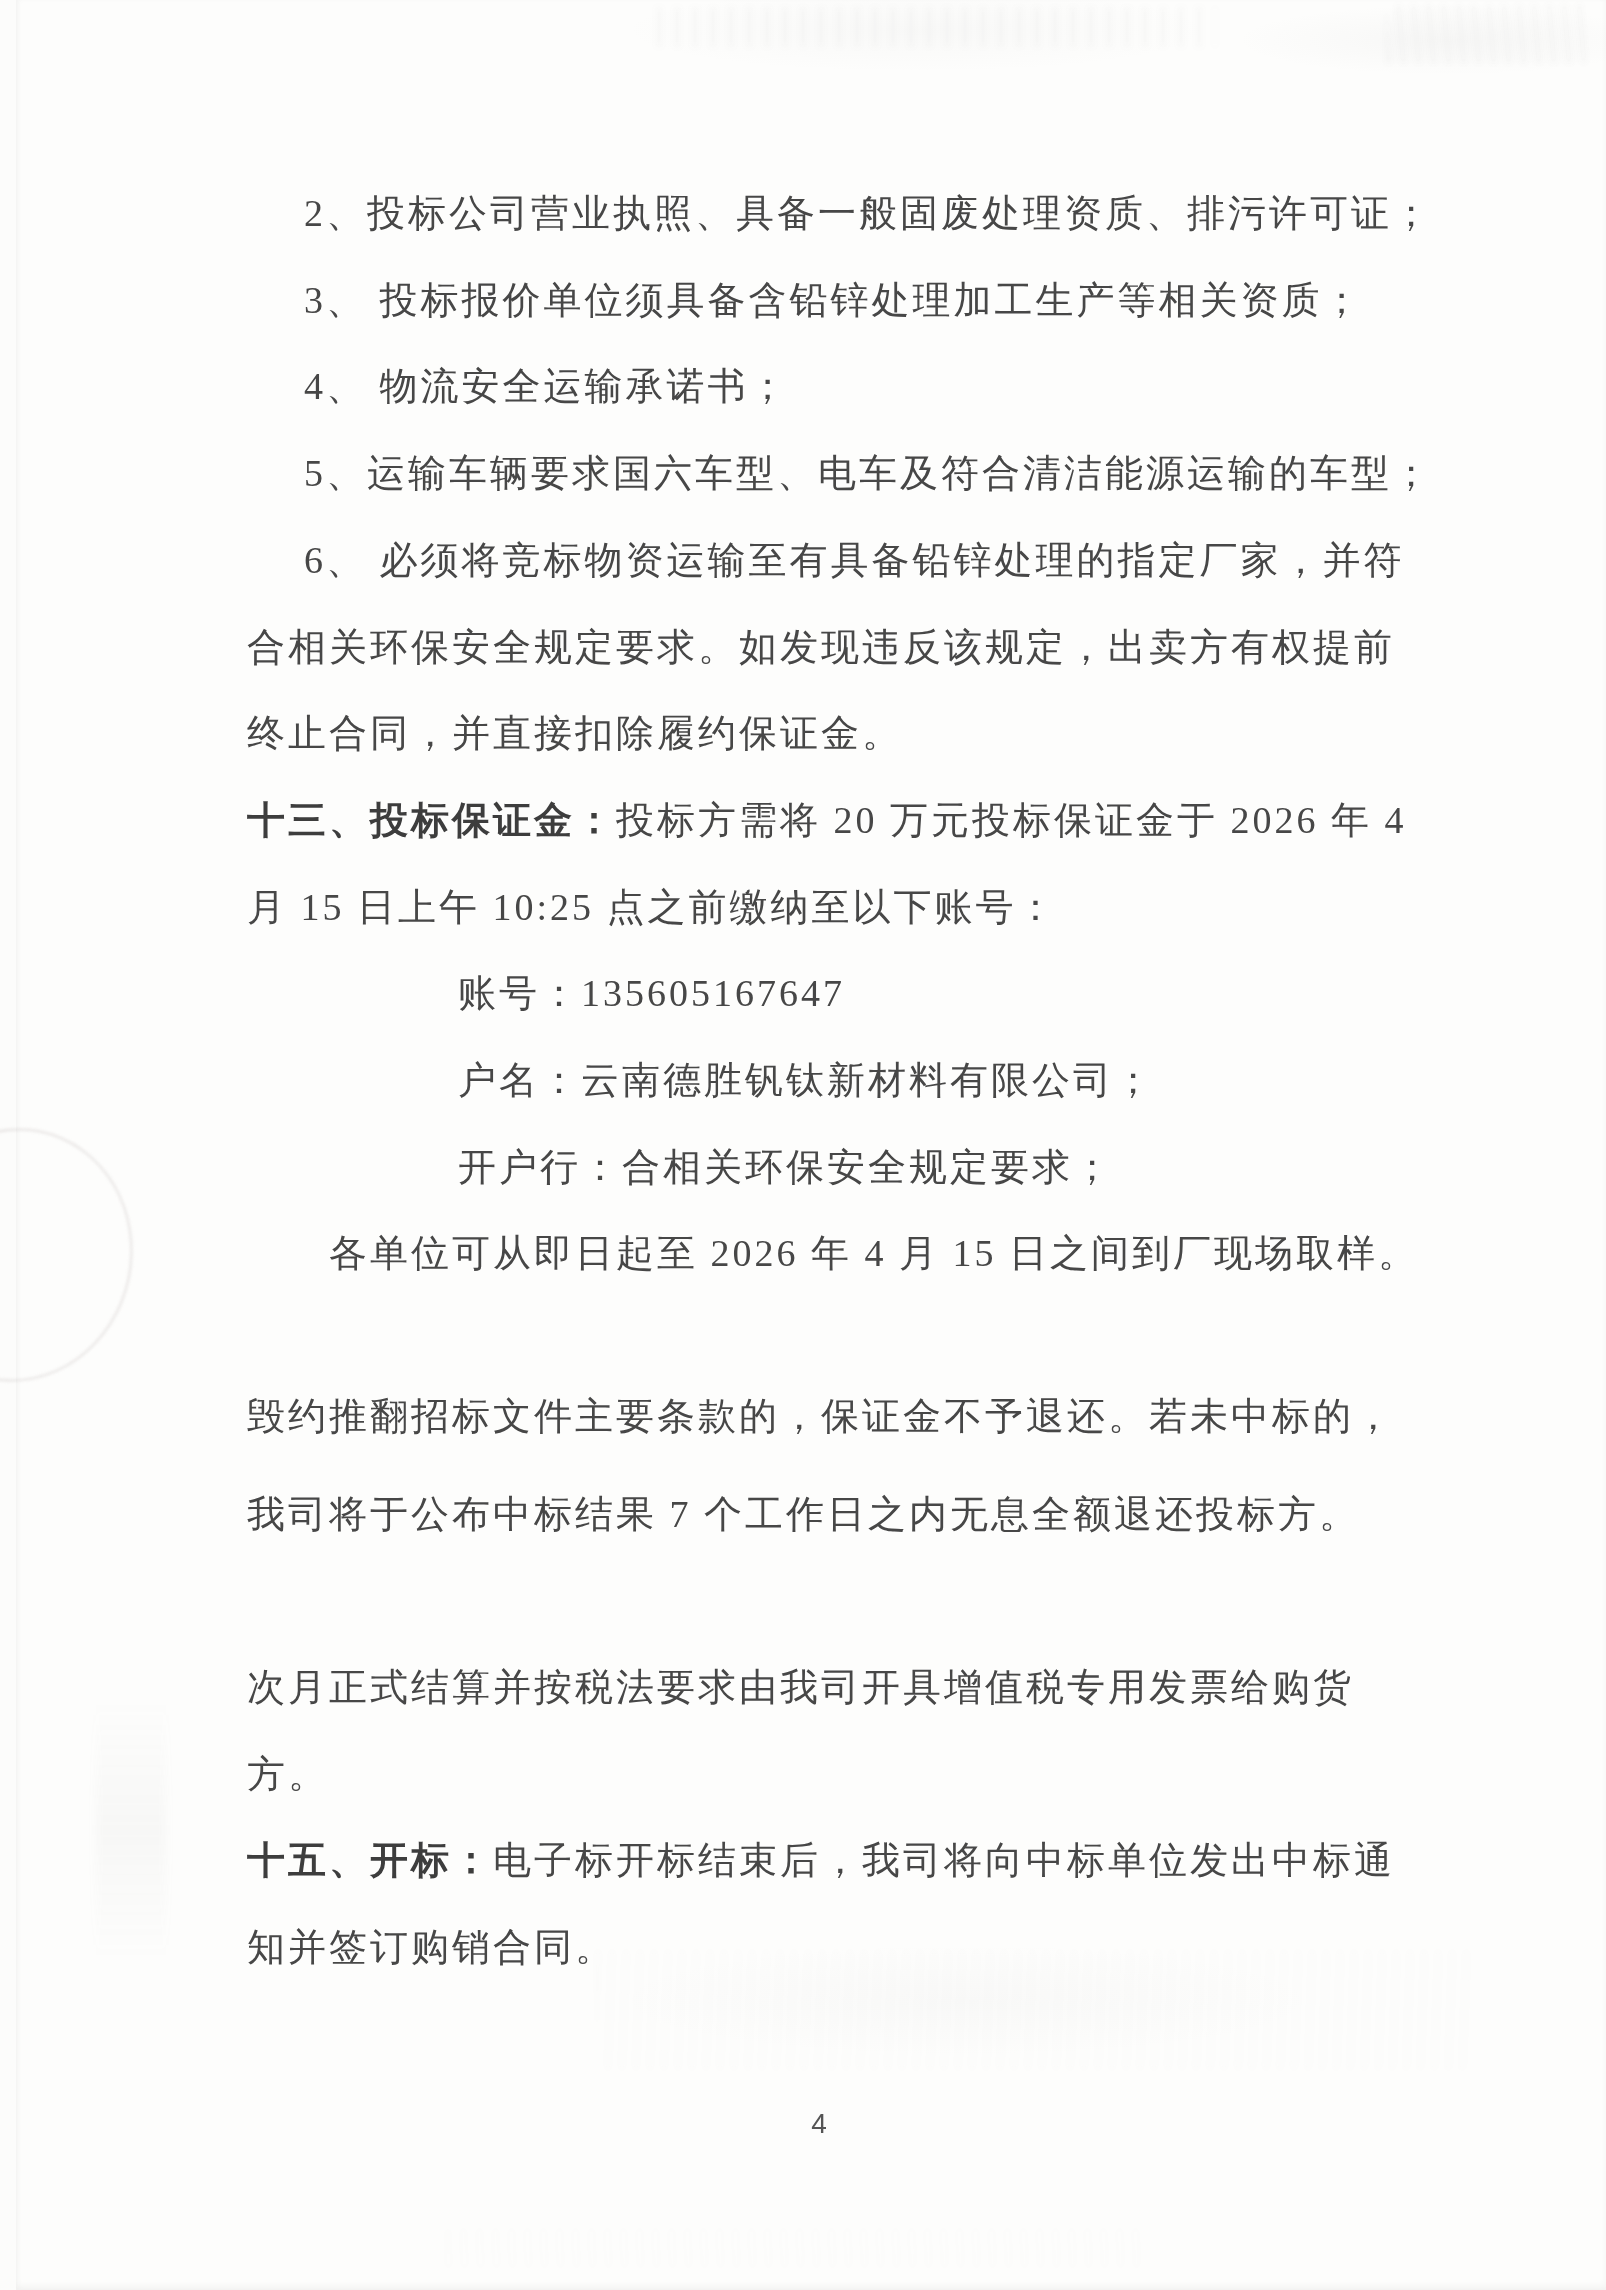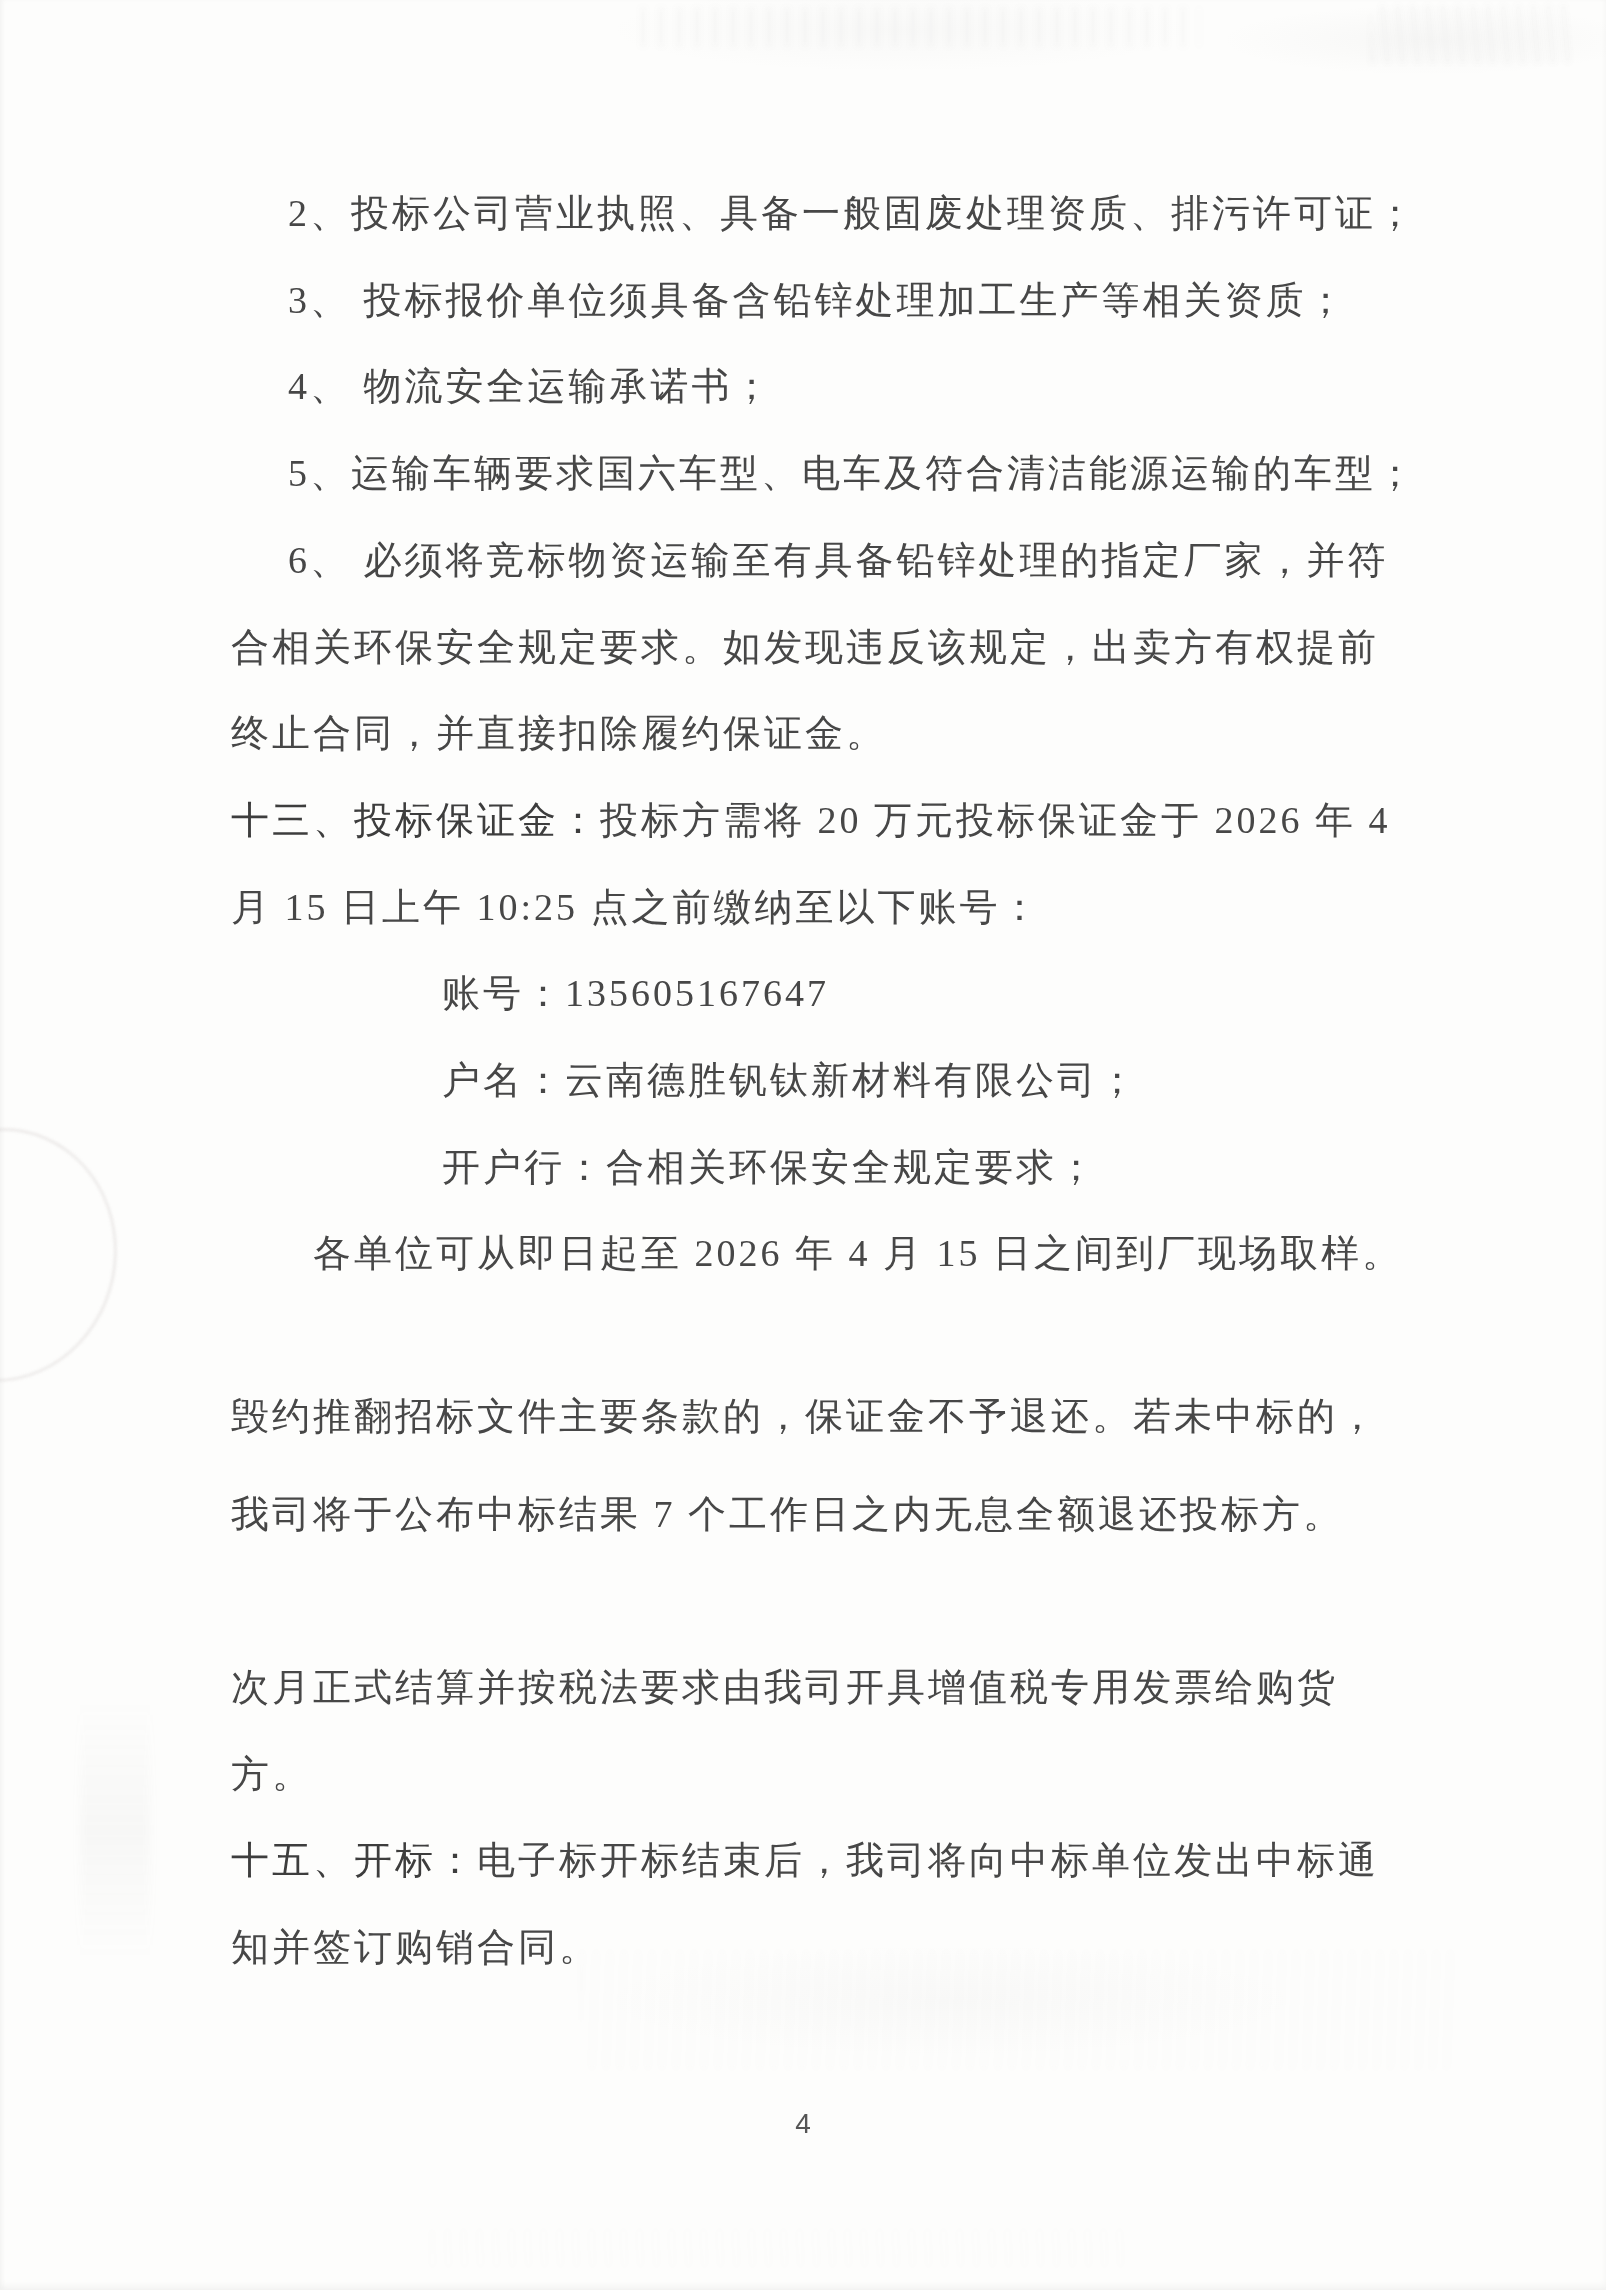--- a/index.html
+++ b/index.html
@@ -11,33 +11,34 @@
     position:relative;
   }
   .page{
     position:absolute;inset:0;
     background:
       radial-gradient(ellipse 420px 60px at 900px 30px, rgba(160,160,160,0.05), transparent 70%),
       radial-gradient(ellipse 500px 80px at 950px 2000px, rgba(160,160,160,0.045), transparent 70%),
       radial-gradient(ellipse 300px 50px at 1430px 40px, rgba(150,150,150,0.06), transparent 70%),
       #fdfdfc;
     box-shadow:inset 0 -4px 6px rgba(0,0,0,0.04), inset 3px 0 5px rgba(0,0,0,0.02);
+    margin-left:16px;
   }
   .content{position:absolute;inset:0;}
   .line{
     position:absolute;
     height:48px;
     line-height:48px;
     font-size:38px;
     color:#474747;
     letter-spacing:3px;
     white-space:nowrap;
     -webkit-font-smoothing:antialiased;
   }
-  .line .bold{font-weight:normal;color:#3d3d3d;letter-spacing:3px;}
+  .line .bold{font-weight:bold;color:#3d3d3d;letter-spacing:3px;}
   .l-item{left:288px;}
   .l-cont{left:231px;}
   .l-para{left:313px;}
   .l-account{left:442px;}
   .page-number{
     position:absolute;
     top:2108px;left:0;width:1606px;
     text-align:center;
     font-size:28px;color:#555;
     font-family:"Liberation Sans","DejaVu Sans",sans-serif;

